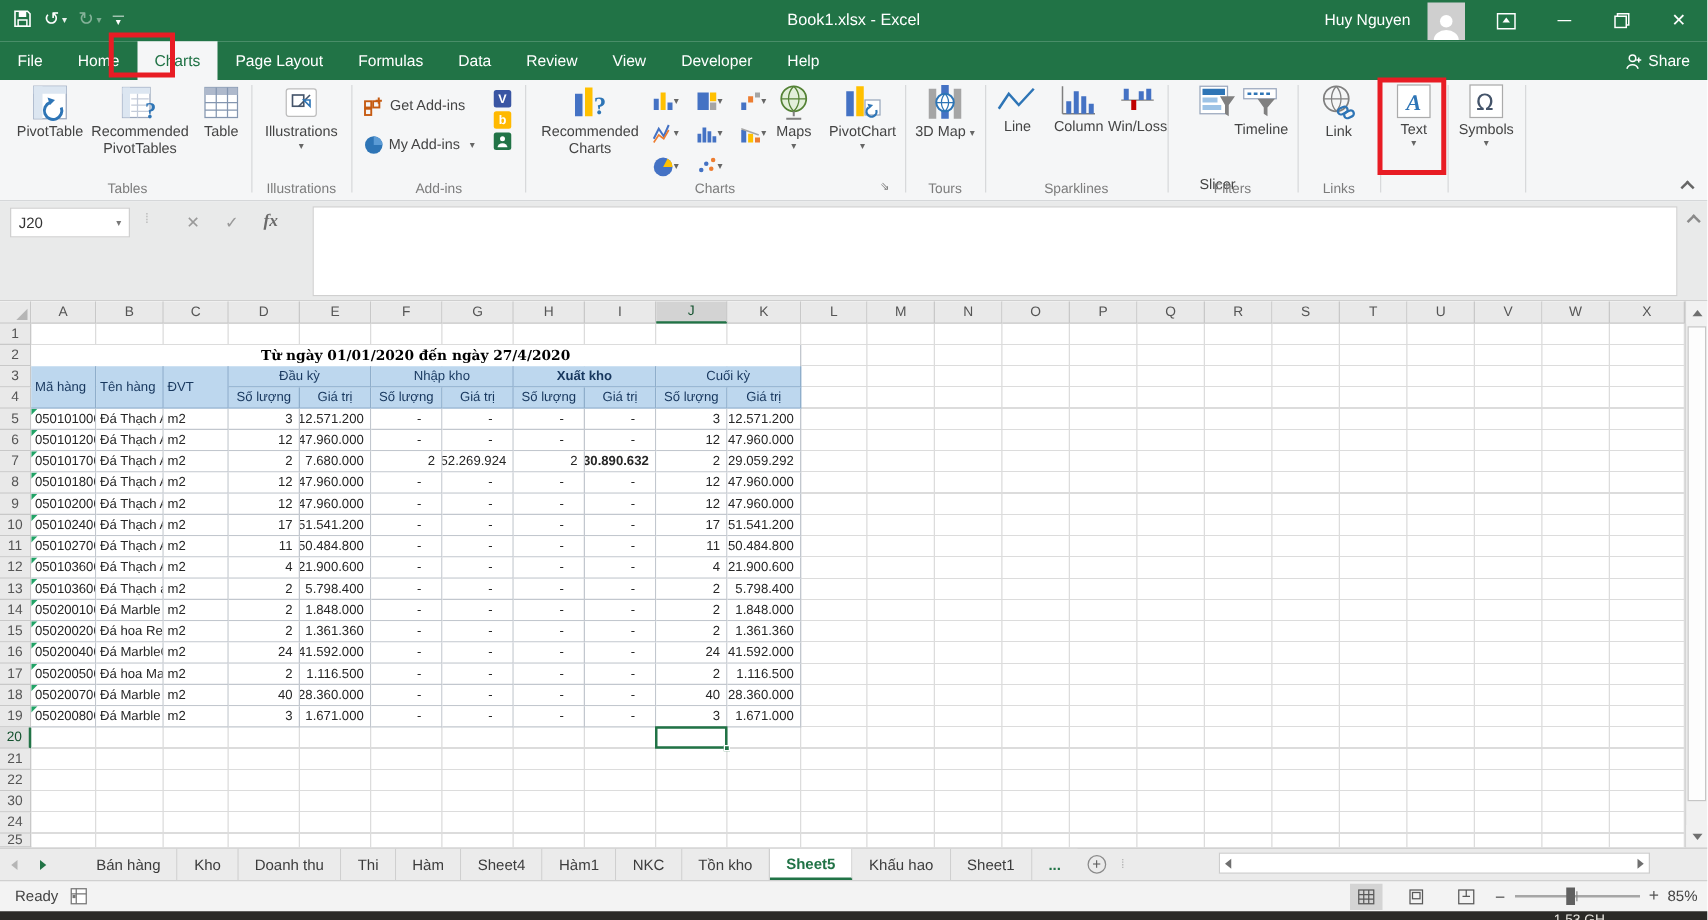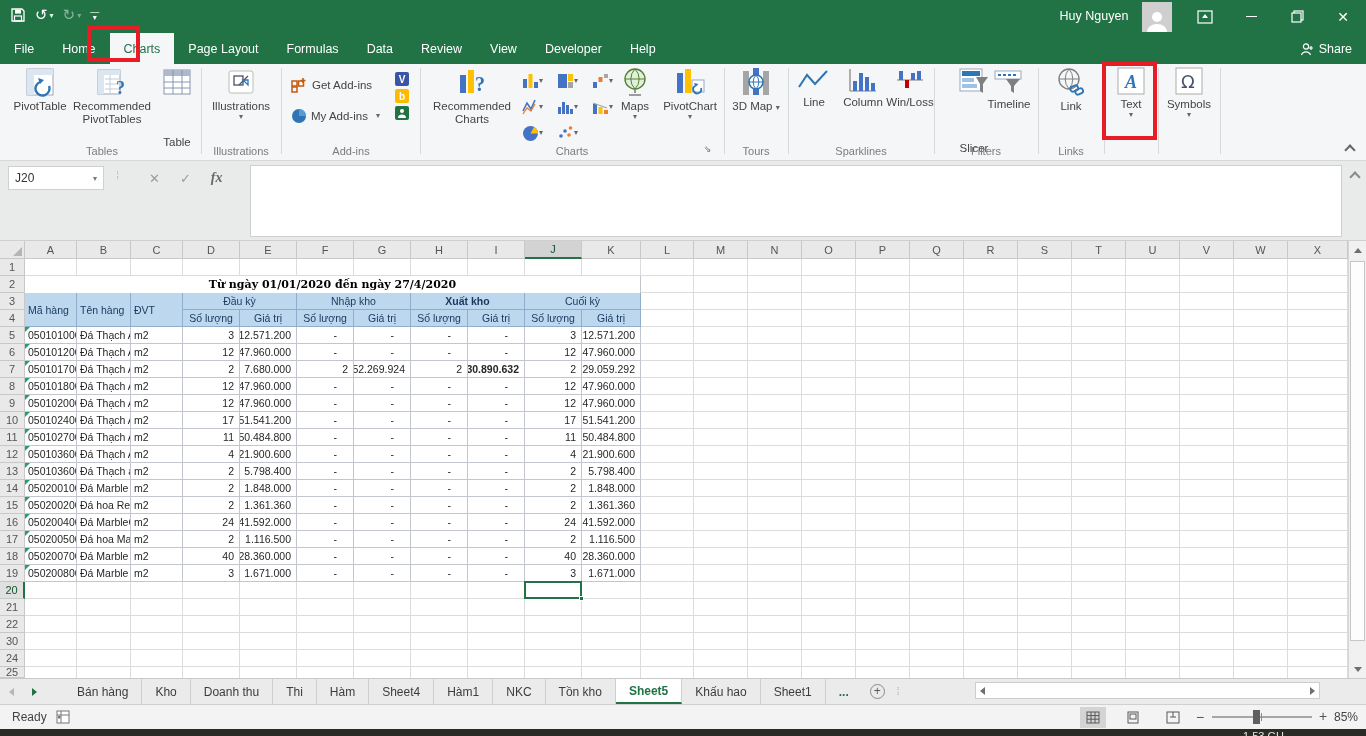--- a/index.html
+++ b/index.html
@@ -132,20 +132,21 @@
         </span>
       <span class="ico dim" style="font-size:15px;font-family:'DejaVu Sans',sans-serif;">
           <span>↻</span>
           <span class="drop">▾</span>
         </span>
       <span class="ico" style="flex-direction:column;line-height:5px;">
           <span style="font-size:9px;">—</span>
           <span style="font-size:8px;">▾</span>
         </span>
     </div>
+    <div class="abs win-title">Book1.xlsx  -  Excel</div>
     <div class="abs user-name">Huy Nguyen</div>
     <div class="abs avatar">
       <svg width="24" height="22" viewBox="0 0 24 22">
           <circle cx="12" cy="7" r="5" fill="#fff"></circle>
           <path d="M2 22 a10 8 0 0 1 20 0 z" fill="#fff"></path>
         </svg>
     </div>
     <div class="abs win-btn" style="left:1188px;">
       <svg width="16" height="14" viewBox="0 0 16 14">
           <rect x="1" y="1" width="14" height="12" fill="none" stroke="#fff" stroke-width="1.2"></rect>
@@ -205,21 +206,21 @@
       <div class="bigbtn" style="left:66px;width:84px;">
         <svg width="30" height="30" viewBox="0 0 30 30">
             <rect x="1" y="3" width="22" height="24" fill="#fff" stroke="#9aa7bd"></rect>
             <rect x="1" y="3" width="22" height="5" fill="#dce6f1"></rect>
             <rect x="1" y="3" width="6" height="24" fill="#dce6f1"></rect>
             <path d="M8 12 h14 M8 17 h14 M8 22 h14 M13 8 v19" stroke="#c3cbd9" stroke-width="1"></path>
             <text x="19" y="27" font-size="18" font-weight="bold" fill="#2e75b6" font-family="Liberation Serif,serif">?</text>
           </svg>
         <span class="lbl">Recommended PivotTables</span>
       </div>
-      <div class="bigbtn" style="left:152px;width:42px;gap:36px;">
+      <div class="bigbtn" style="left:152px;width:42px;">
         <svg width="28" height="30" viewBox="0 0 28 30">
             <rect x="1" y="3" width="26" height="24" fill="#fff" stroke="#8496b0"></rect>
             <rect x="1" y="3" width="26" height="6" fill="#aeb9cc"></rect>
             <path d="M1 15 h26 M1 21 h26 M10 3 v24 M19 3 v24" stroke="#8496b0" stroke-width="1"></path>
           </svg>
         <span class="lbl">Table</span>
       </div>
       <div class="glabel">Tables</div>
     </div>
     <div class="gsep" style="left:201px;"></div>

